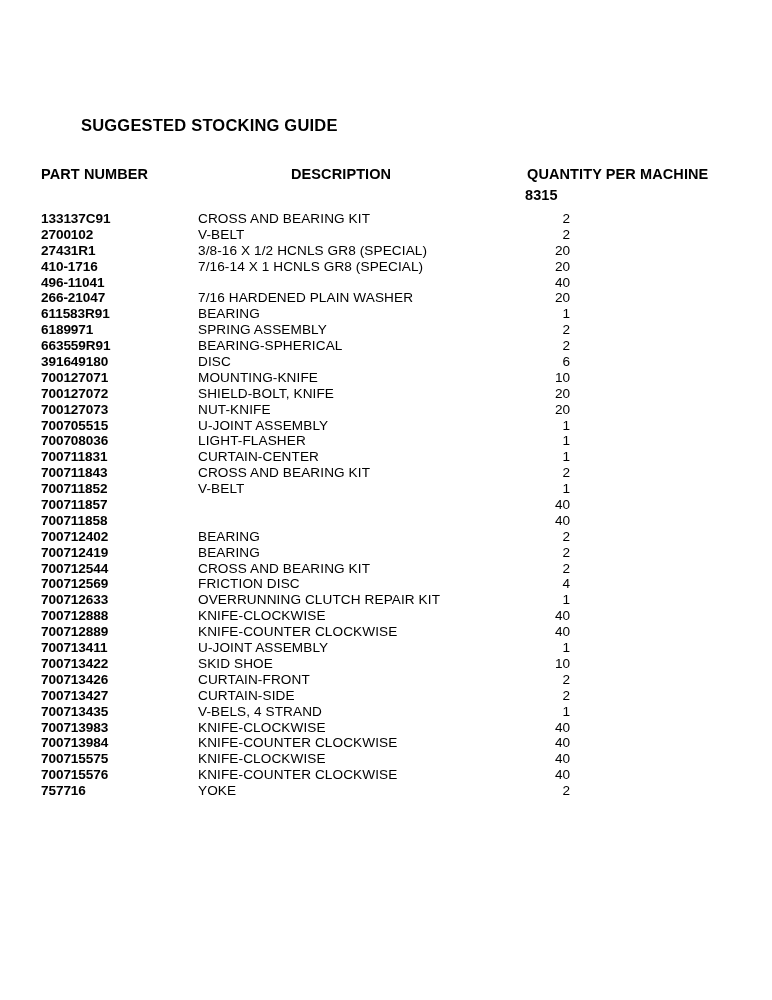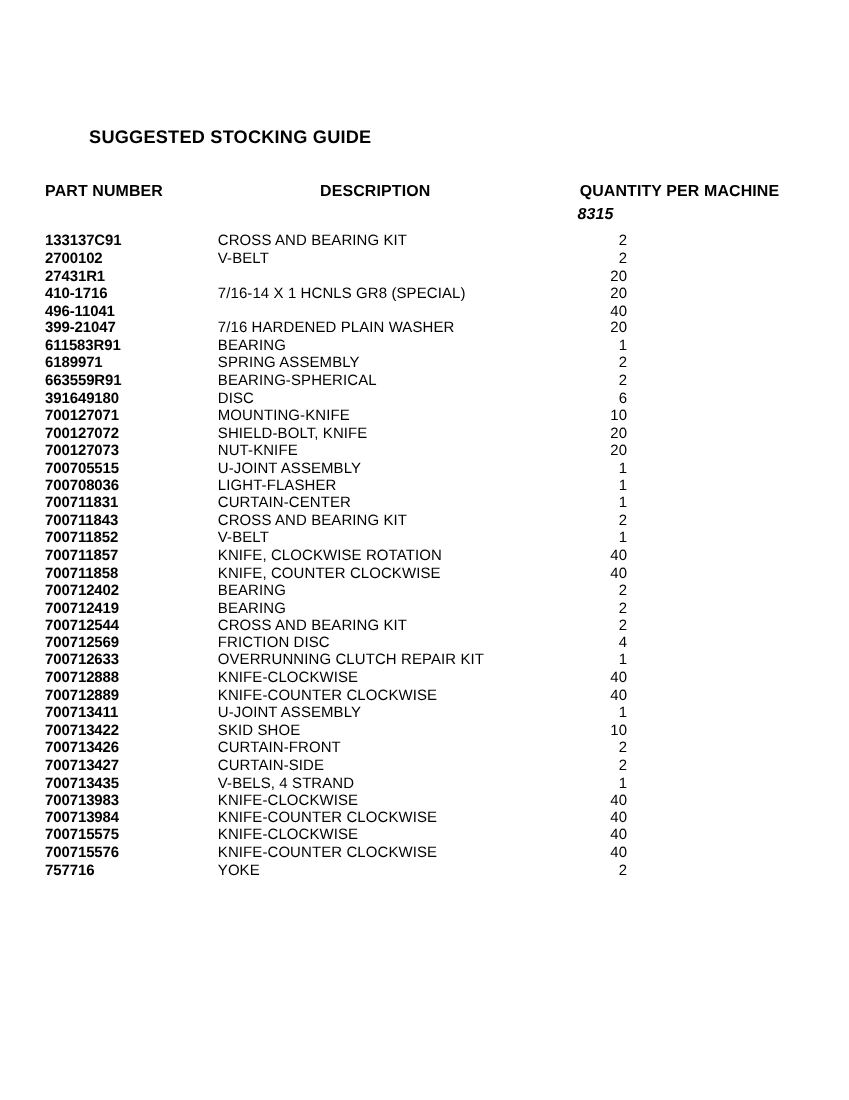--- a/index.html
+++ b/index.html
@@ -47,21 +47,21 @@
   .col-head {
     position: absolute;
     font-size: 14.5px;
     font-weight: bold;
     letter-spacing: 0.1px;
     white-space: nowrap;
   }
   #head-part   { left: 41px;  top: 0px; }
   #head-desc   { left: 291px; top: 0px; }
   #head-qty    { left: 527px; top: 0px; }
-  #head-model  { left: 525px; top: 21px; font-size: 14.5px; font-style: italic; }
+  #head-model  { left: 525px; top: 21px; font-size: 14.5px; }
 
   
   #table-body {
     position: absolute;
     left: 0;
     top: 211px;
     width: 772px;
   }
   .row {
     position: relative;
@@ -113,33 +113,34 @@
         <div class="cell cell-desc">CROSS AND BEARING KIT</div>
         <div class="cell cell-qty">2</div>
       </div>
       <div class="row">
         <div class="cell cell-part">2700102</div>
         <div class="cell cell-desc">V-BELT</div>
         <div class="cell cell-qty">2</div>
       </div>
       <div class="row">
         <div class="cell cell-part">27431R1</div>
+        <div class="cell cell-desc">3/8-16 X 1/2 HCNLS GR8 (SPECIAL)</div>
         <div class="cell cell-qty">20</div>
       </div>
       <div class="row">
         <div class="cell cell-part">410-1716</div>
         <div class="cell cell-desc">7/16-14 X 1 HCNLS GR8 (SPECIAL)</div>
         <div class="cell cell-qty">20</div>
       </div>
       <div class="row">
         <div class="cell cell-part">496-11041</div>
         <div class="cell cell-qty">40</div>
       </div>
       <div class="row">
-        <div class="cell cell-part">399-21047</div>
+        <div class="cell cell-part">266-21047</div>
         <div class="cell cell-desc">7/16 HARDENED PLAIN WASHER</div>
         <div class="cell cell-qty">20</div>
       </div>
       <div class="row">
         <div class="cell cell-part">611583R91</div>
         <div class="cell cell-desc">BEARING</div>
         <div class="cell cell-qty">1</div>
       </div>
       <div class="row">
         <div class="cell cell-part">6189971</div>
@@ -191,26 +192,24 @@
         <div class="cell cell-desc">CROSS AND BEARING KIT</div>
         <div class="cell cell-qty">2</div>
       </div>
       <div class="row">
         <div class="cell cell-part">700711852</div>
         <div class="cell cell-desc">V-BELT</div>
         <div class="cell cell-qty">1</div>
       </div>
       <div class="row">
         <div class="cell cell-part">700711857</div>
-        <div class="cell cell-desc">KNIFE, CLOCKWISE ROTATION</div>
         <div class="cell cell-qty">40</div>
       </div>
       <div class="row">
         <div class="cell cell-part">700711858</div>
-        <div class="cell cell-desc">KNIFE, COUNTER CLOCKWISE</div>
         <div class="cell cell-qty">40</div>
       </div>
       <div class="row">
         <div class="cell cell-part">700712402</div>
         <div class="cell cell-desc">BEARING</div>
         <div class="cell cell-qty">2</div>
       </div>
       <div class="row">
         <div class="cell cell-part">700712419</div>
         <div class="cell cell-desc">BEARING</div>

